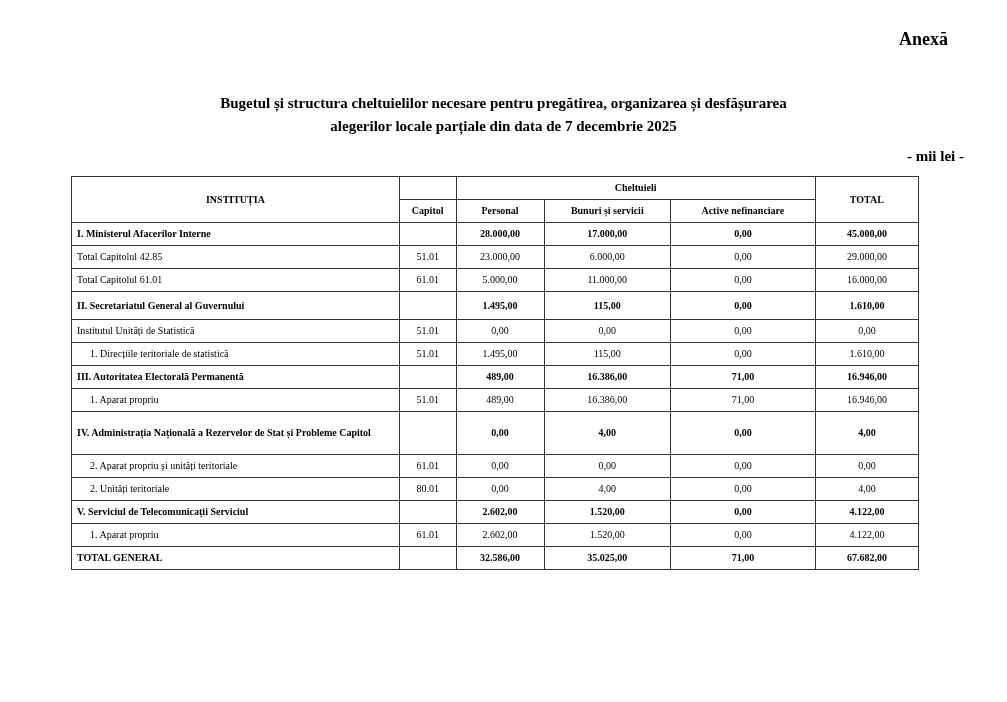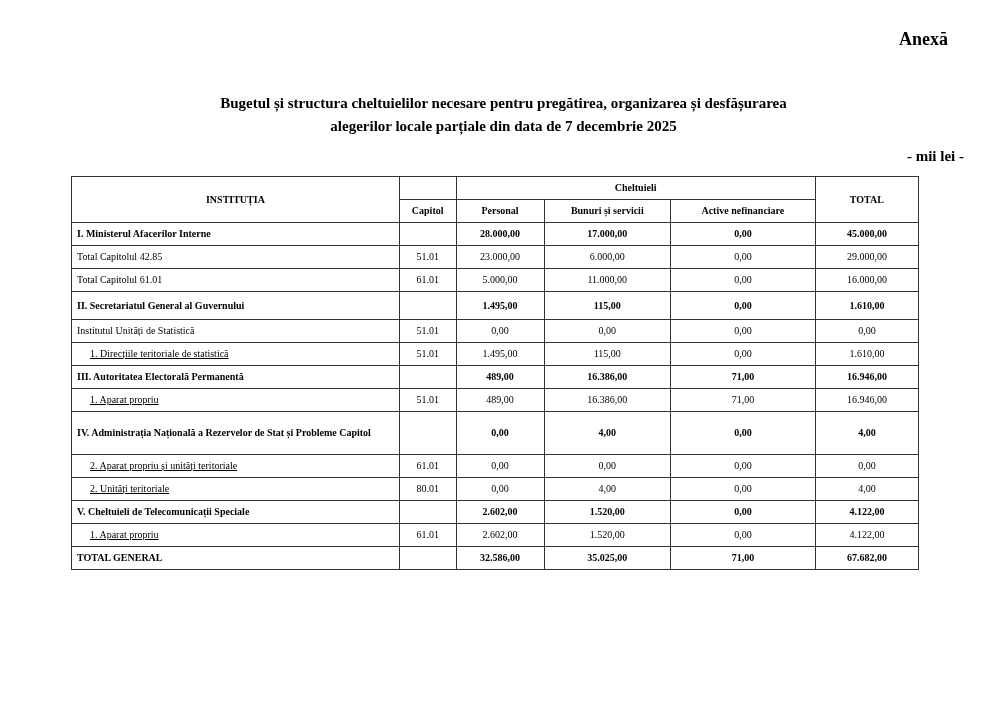--- a/index.html
+++ b/index.html
@@ -15,21 +15,21 @@
                  line-height: 20px; }
   table.budget th { font-weight: bold; }
   .c-inst { width: 324px; }
   .c-cap { width: 56px; }
   .c-pers { width: 87px; }
   .c-bun { width: 125px; }
   .c-act { width: 143px; }
   .c-tot { width: 102px; }
   td.num { text-align: center; }
   tr.bold td { font-weight: bold; }
-  tr.sub td.name { padding-left: 18px; text-decoration: underline; }
+  tr.sub td.name { padding-left: 18px; }
   tr.tall td { height: 42px; }
   tr.mid td { height: 27px; }
   th.h-inst { text-align: center; }
 </style>
 </head>
 <body>
 
 <div class="anexa">Anexă</div>
 <div class="title">
   <div>Bugetul și structura cheltuielilor necesare pentru pregătirea, organizarea și desfășurarea</div>
@@ -143,21 +143,21 @@
       </tr>
       <tr class="sub">
         <td class="name">2. Unități teritoriale</td>
         <td class="num">80.01</td>
         <td class="num">0,00</td>
         <td class="num">4,00</td>
         <td class="num">0,00</td>
         <td class="num">4,00</td>
       </tr>
       <tr class="bold">
-        <td class="name">V. Cheltuieli de Telecomunicații Speciale</td>
+        <td class="name">V. Serviciul de Telecomunicații Serviciul</td>
         <td class="num"></td>
         <td class="num">2.602,00</td>
         <td class="num">1.520,00</td>
         <td class="num">0,00</td>
         <td class="num">4.122,00</td>
       </tr>
       <tr class="sub">
         <td class="name">1. Aparat propriu</td>
         <td class="num">61.01</td>
         <td class="num">2.602,00</td>

